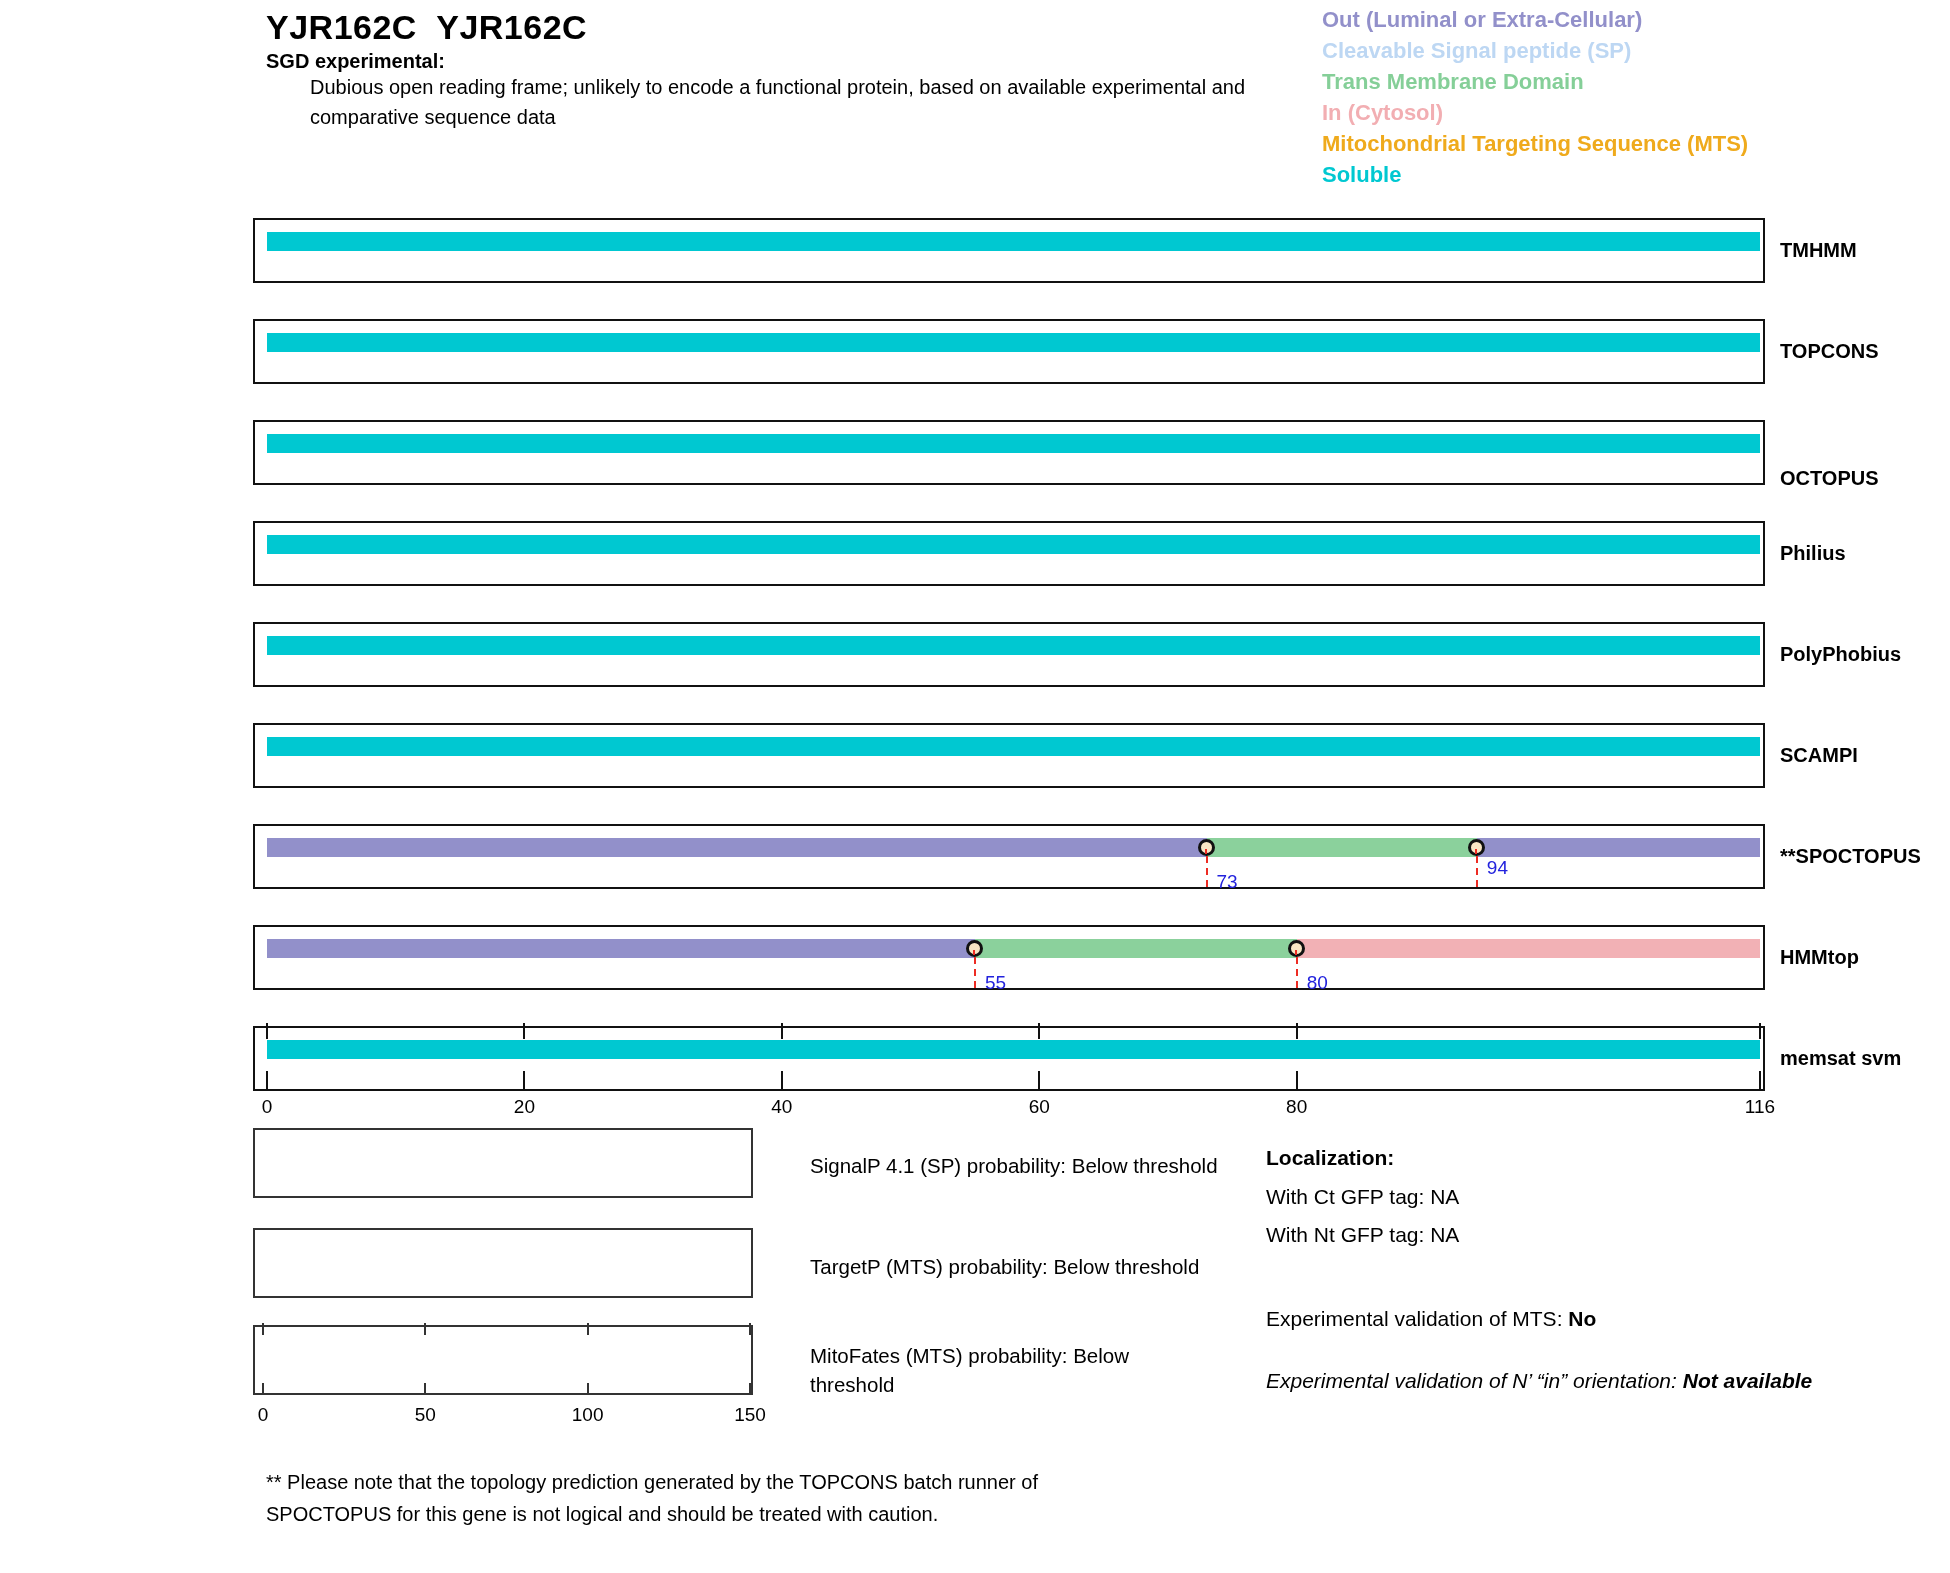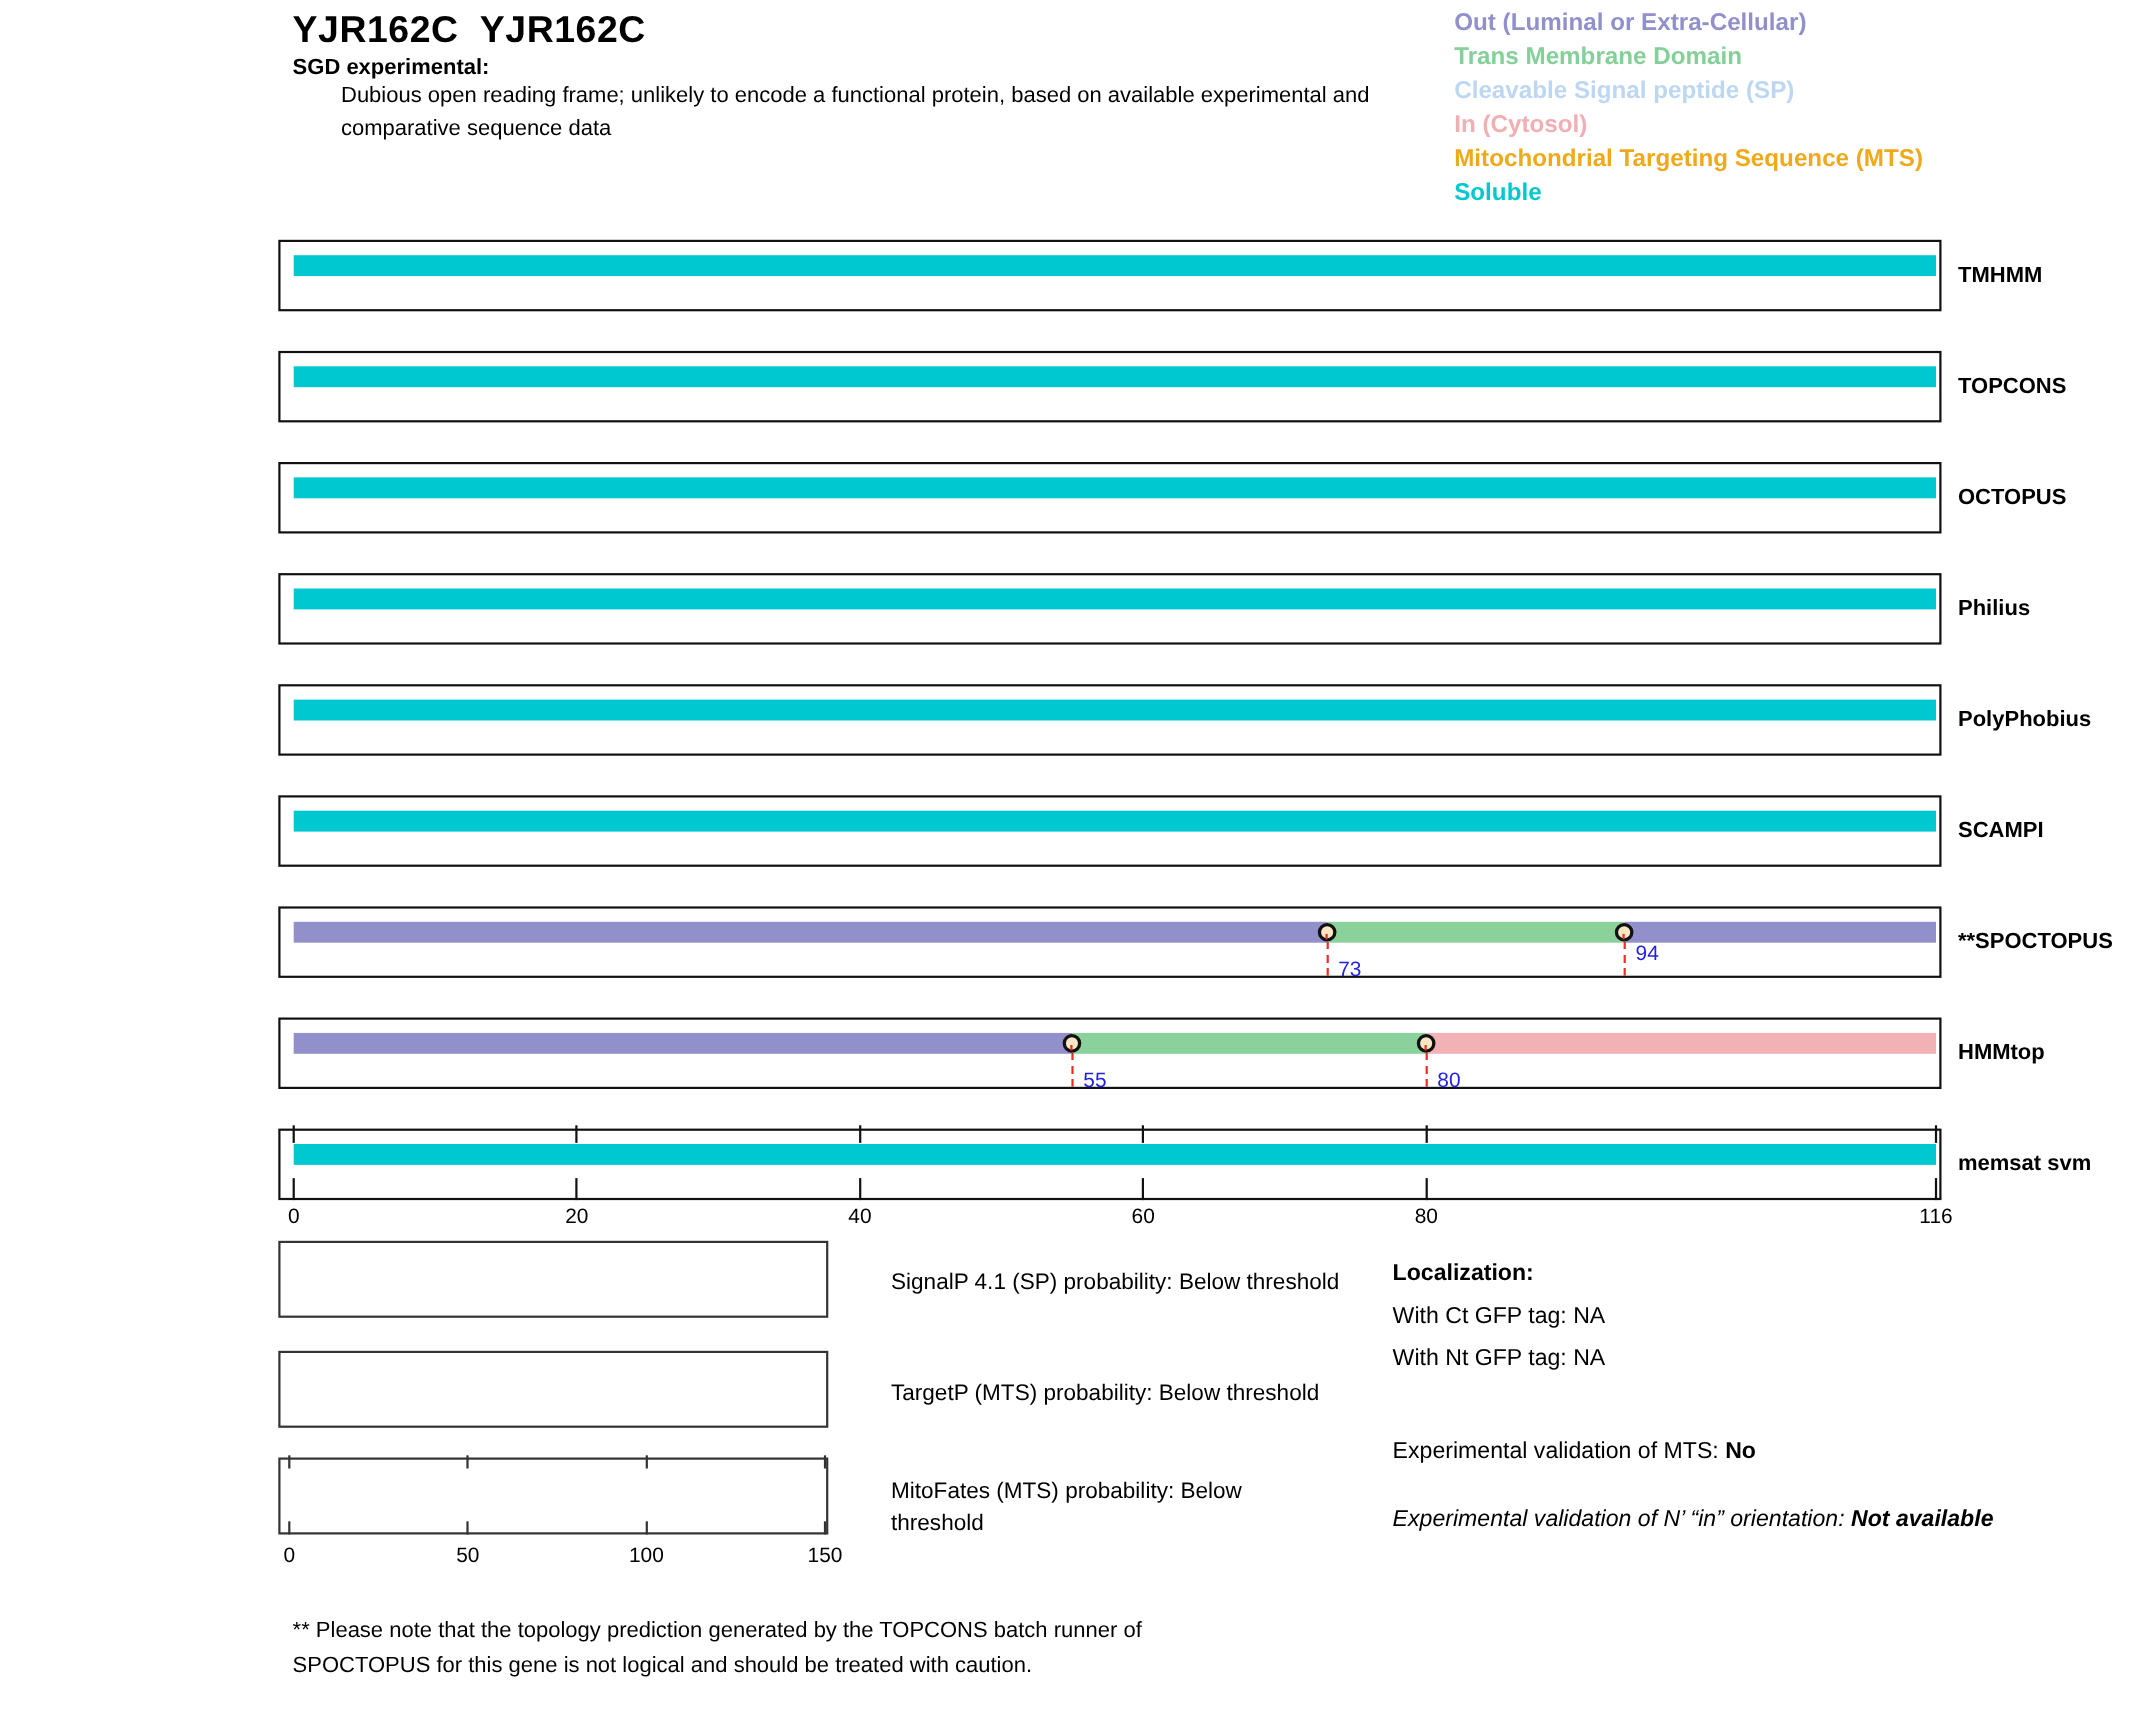--- a/index.html
+++ b/index.html
@@ -32,40 +32,40 @@
 <body>
 
 <div id="app">
 
   <div class="abs title" style="left:266px;top:8px;">YJR162C  YJR162C</div>
   <div class="abs sgdlabel" style="left:266px;top:50px;">SGD experimental:</div>
   <div class="abs desc" style="left:266px;top:72px;width:1010px;margin-left:44px;">Dubious open reading frame; unlikely to encode a functional protein, based on available experimental and comparative sequence data</div>
 
   <div class="abs" style="left:1322px;top:4px;" id="legend">
   <div class="legend-item" style="color: rgb(146, 144, 202);">Out (Luminal or Extra-Cellular)</div>
+      <div class="legend-item" style="color: rgb(189, 215, 243);">Cleavable Signal peptide (SP)</div>
       <div class="legend-item" style="color: rgb(133, 207, 152);">Trans Membrane Domain</div>
-      <div class="legend-item" style="color: rgb(189, 215, 243);">Cleavable Signal peptide (SP)</div>
       <div class="legend-item" style="color: rgb(242, 174, 178);">In (Cytosol)</div>
       <div class="legend-item" style="color: rgb(239, 170, 28);">Mitochondrial Targeting Sequence (MTS)</div>
       <div class="legend-item" style="color: rgb(0, 200, 209);">Soluble</div>
     </div>
 
   <div id="tracks">
       <div class="track-box" style="left: 253px; top: 218px; width: 1512px; height: 65px;">
         <div class="bar-seg" style="left: 12px; top: 12px; width: 1493px; height: 19px; background: rgb(0, 200, 209);"></div>
       </div>
       <div class="track-label" style="left: 1780px; top: 239px;">TMHMM</div>
       <div class="track-box" style="left: 253px; top: 319px; width: 1512px; height: 65px;">
         <div class="bar-seg" style="left: 12px; top: 12px; width: 1493px; height: 19px; background: rgb(0, 200, 209);"></div>
       </div>
       <div class="track-label" style="left: 1780px; top: 340px;">TOPCONS</div>
       <div class="track-box" style="left: 253px; top: 420px; width: 1512px; height: 65px;">
         <div class="bar-seg" style="left: 12px; top: 12px; width: 1493px; height: 19px; background: rgb(0, 200, 209);"></div>
       </div>
-      <div class="track-label" style="left: 1780px; top: 441px;">OCTOPUS</div>
+      <div class="track-label" style="left: 1780px; top: 467px;">OCTOPUS</div>
       <div class="track-box" style="left: 253px; top: 521px; width: 1512px; height: 65px;">
         <div class="bar-seg" style="left: 12px; top: 12px; width: 1493px; height: 19px; background: rgb(0, 200, 209);"></div>
       </div>
       <div class="track-label" style="left: 1780px; top: 542px;">Philius</div>
       <div class="track-box" style="left: 253px; top: 622px; width: 1512px; height: 65px;">
         <div class="bar-seg" style="left: 12px; top: 12px; width: 1493px; height: 19px; background: rgb(0, 200, 209);"></div>
       </div>
       <div class="track-label" style="left: 1780px; top: 643px;">PolyPhobius</div>
       <div class="track-box" style="left: 253px; top: 723px; width: 1512px; height: 65px;">
         <div class="bar-seg" style="left: 12px; top: 12px; width: 1493px; height: 19px; background: rgb(0, 200, 209);"></div>

